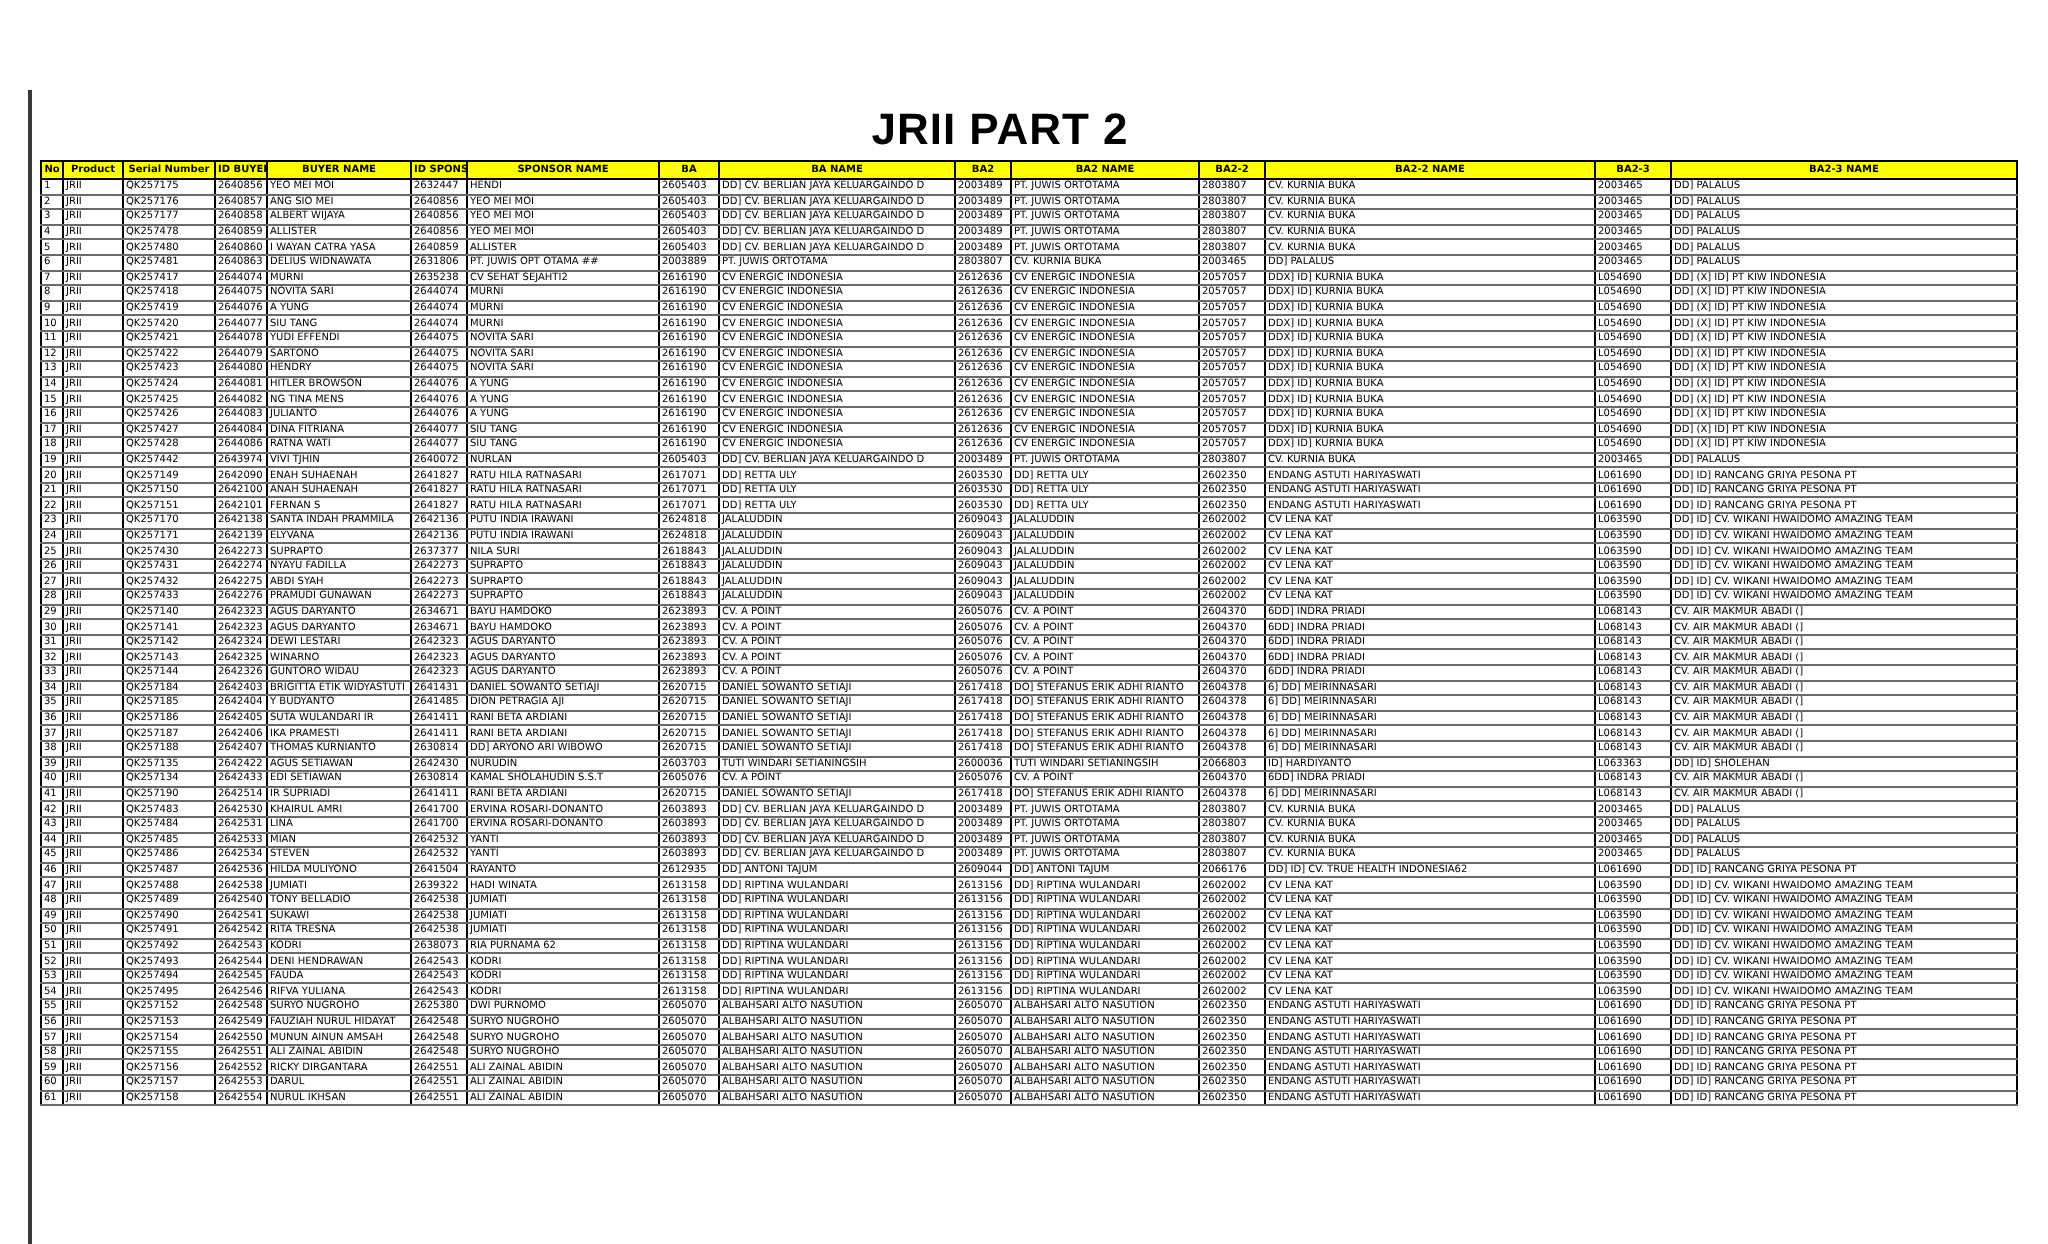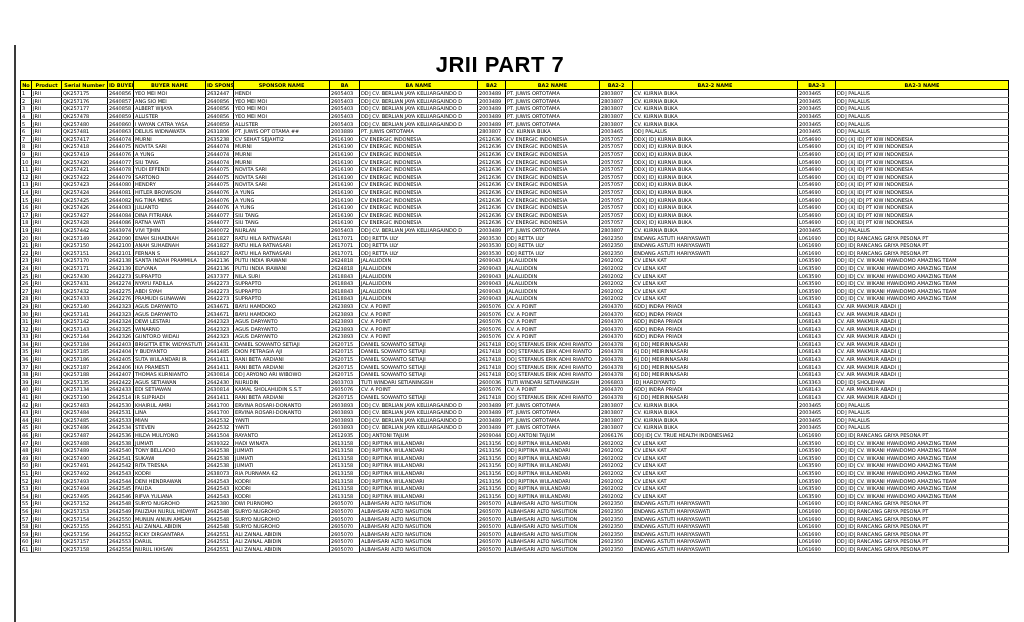--- a/index.html
+++ b/index.html
@@ -32,21 +32,21 @@
     height:6.6px;line-height:6px;padding:0 1px;
     overflow:hidden;white-space:nowrap;
   }
   table.net tr.grp td{border-top:1px solid #000;}
 </style>
 </head>
 <body>
 
 <div class="page-edge"></div>
 
-<div class="title">JRII PART 7</div>
+<div class="title">JRII PART 2</div>
 
 <table class="net">
   <colgroup>
     <col style="width:11px">
       <col style="width:30px">
       <col style="width:46px">
     <col style="width:26px">
       <col style="width:72px">
       <col style="width:28px">
     <col style="width:96px">

